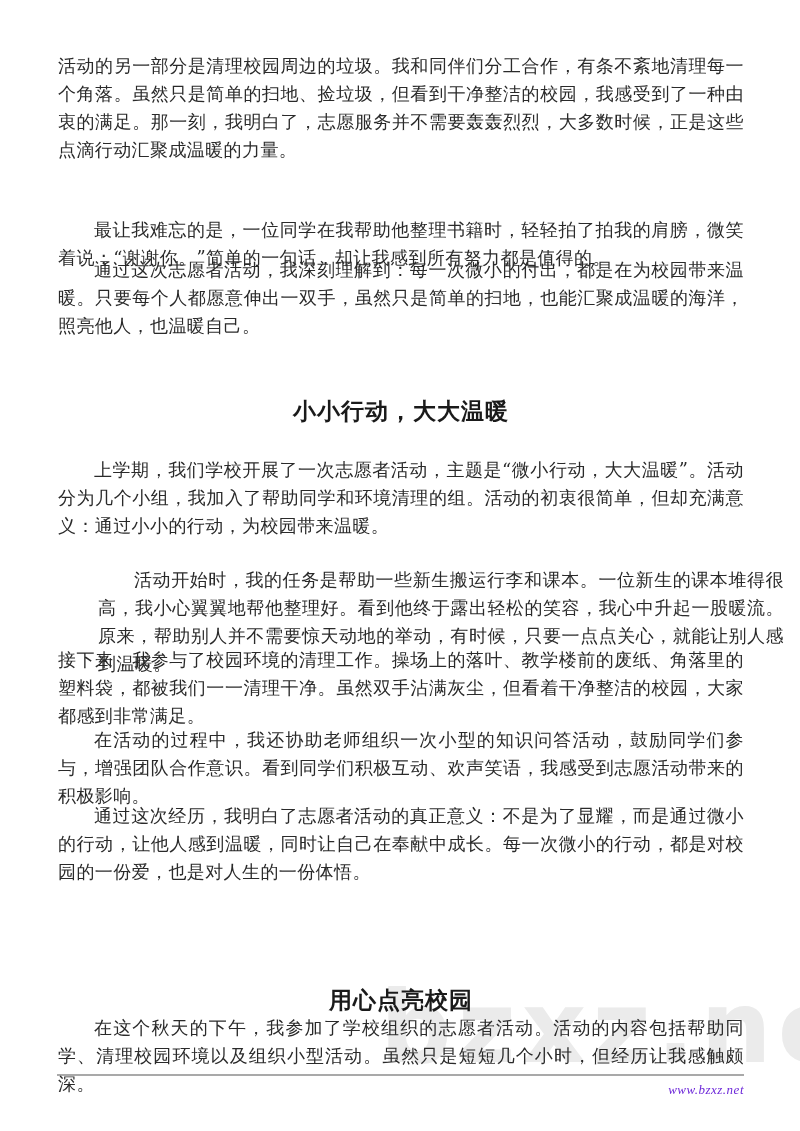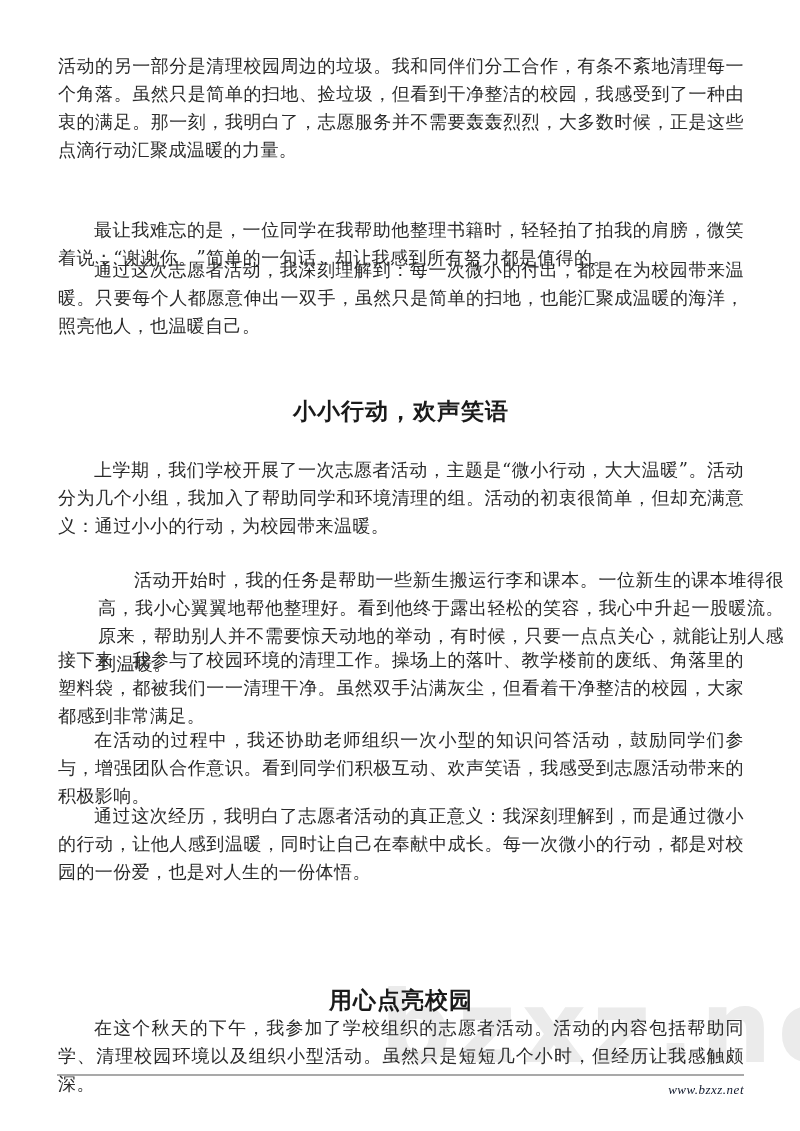--- a/index.html
+++ b/index.html
@@ -73,41 +73,41 @@
       height: 2px;
       background: #a9a9a9;
     }
     .footer-url {
       position: absolute;
       right: 56px;
       top: 1082px;
       font-family: "Liberation Serif", "DejaVu Serif", serif;
       font-style: italic;
       font-size: 13px;
-      color: #0f172a;
+      color: #6d28d9;
       letter-spacing: 0.5px;
     }
   </style>
 </head>
 <body>
 
 <div class="watermark">bzxz.net</div>
 
 <div class="page content-layer">
 
   <p class="para" style="top:52px;">活动的另一部分是清理校园周边的垃圾。我和同伴们分工合作，有条不紊地清理每一个角落。虽然只是简单的扫地、捡垃圾，但看到干净整洁的校园，我感受到了一种由衷的满足。那一刻，我明白了，志愿服务并不需要轰轰烈烈，大多数时候，正是这些点滴行动汇聚成温暖的力量。</p>
   <p class="para indent" style="top:176px;margin-top:40px;">最让我难忘的是，一位同学在我帮助他整理书籍时，轻轻拍了拍我的肩膀，微笑着说：“谢谢你。”简单的一句话，却让我感到所有努力都是值得的。</p>
   <p class="para indent" style="top:256px;">通过这次志愿者活动，我深刻理解到：每一次微小的付出，都是在为校园带来温暖。只要每个人都愿意伸出一双手，虽然只是简单的扫地，也能汇聚成温暖的海洋，照亮他人，也温暖自己。</p>
 
-  <h2 class="heading" style="top:396px;">小小行动，欢声笑语</h2>
+  <h2 class="heading" style="top:396px;">小小行动，大大温暖</h2>
   <p class="para indent" style="top:456px;">上学期，我们学校开展了一次志愿者活动，主题是“微小行动，大大温暖”。活动分为几个小组，我加入了帮助同学和环境清理的组。活动的初衷很简单，但却充满意义：通过小小的行动，为校园带来温暖。</p>
   <p class="para indent" style="top:566px;margin-left:40px;">活动开始时，我的任务是帮助一些新生搬运行李和课本。一位新生的课本堆得很高，我小心翼翼地帮他整理好。看到他终于露出轻松的笑容，我心中升起一股暖流。原来，帮助别人并不需要惊天动地的举动，有时候，只要一点点关心，就能让别人感到温暖。</p>
   <p class="para" style="top:646px;">接下来，我参与了校园环境的清理工作。操场上的落叶、教学楼前的废纸、角落里的塑料袋，都被我们一一清理干净。虽然双手沾满灰尘，但看着干净整洁的校园，大家都感到非常满足。</p>
   <p class="para indent" style="top:726px;">在活动的过程中，我还协助老师组织一次小型的知识问答活动，鼓励同学们参与，增强团队合作意识。看到同学们积极互动、欢声笑语，我感受到志愿活动带来的积极影响。</p>
-  <p class="para indent" style="top:802px;">通过这次经历，我明白了志愿者活动的真正意义：我深刻理解到，而是通过微小的行动，让他人感到温暖，同时让自己在奉献中成长。每一次微小的行动，都是对校园的一份爱，也是对人生的一份体悟。</p>
+  <p class="para indent" style="top:802px;">通过这次经历，我明白了志愿者活动的真正意义：不是为了显耀，而是通过微小的行动，让他人感到温暖，同时让自己在奉献中成长。每一次微小的行动，都是对校园的一份爱，也是对人生的一份体悟。</p>
 
   <h2 class="heading" style="top:985px;">用心点亮校园</h2>
   <p class="para indent" style="top:1014px;">在这个秋天的下午，我参加了学校组织的志愿者活动。活动的内容包括帮助同学、清理校园环境以及组织小型活动。虽然只是短短几个小时，但经历让我感触颇深。</p>
 
 </div>
 
 <div class="footer-rule"></div>
 <div class="footer-url">www.bzxz.net</div>
 
 </body></html>

